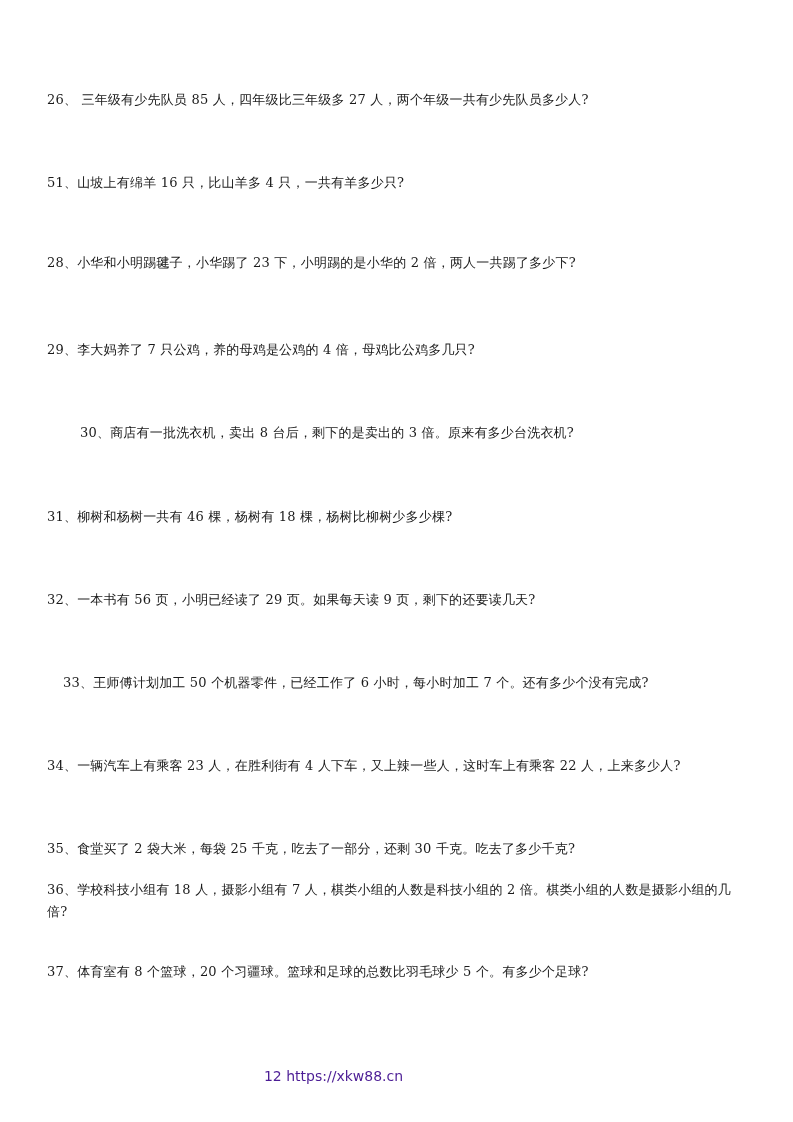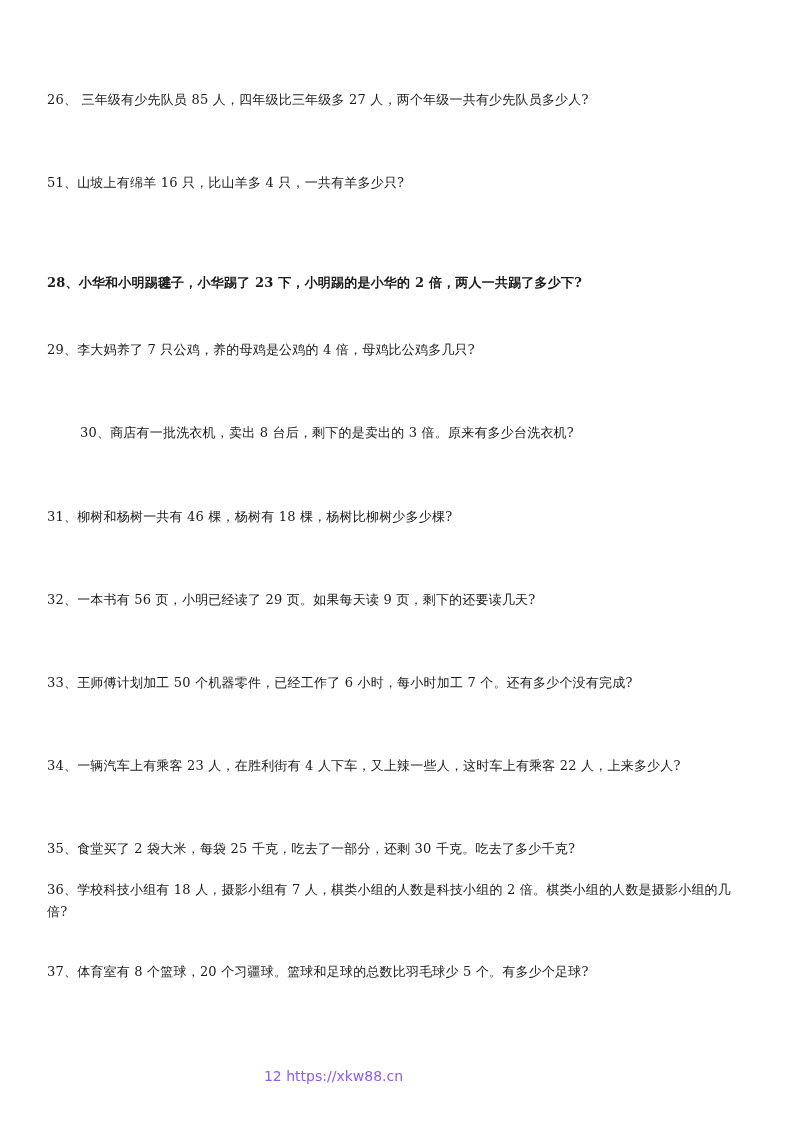--- a/index.html
+++ b/index.html
@@ -31,34 +31,34 @@
       white-space: normal;
     }
     .footer {
       position: absolute;
       left: 0;
       width: 667px;
       top: 1068px;
       text-align: center;
       font-family: "DejaVu Sans", "Liberation Sans", sans-serif;
       font-size: 14px;
-      color: #8b5cf6;
+      color: #4c1d95;
     }
   </style>
 </head>
 <body>
 
 <div class="page">
   <div class="question" style="top:89px;">26、 三年级有少先队员 85 人，四年级比三年级多 27 人，两个年级一共有少先队员多少人?</div>
   <div class="question" style="top:172px;">51、山坡上有绵羊 16 只，比山羊多 4 只，一共有羊多少只?</div>
-  <div class="question" style="top:272px;font-weight:bold;">28、小华和小明踢毽子，小华踢了 23 下，小明踢的是小华的 2 倍，两人一共踢了多少下?</div>
+  <div class="question" style="top:252px;">28、小华和小明踢毽子，小华踢了 23 下，小明踢的是小华的 2 倍，两人一共踢了多少下?</div>
   <div class="question" style="top:339px;">29、李大妈养了 7 只公鸡，养的母鸡是公鸡的 4 倍，母鸡比公鸡多几只?</div>
   <div class="question" style="top:422px;margin-left:33px;">30、商店有一批洗衣机，卖出 8 台后，剩下的是卖出的 3 倍。原来有多少台洗衣机?</div>
   <div class="question" style="top:506px;">31、柳树和杨树一共有 46 棵，杨树有 18 棵，杨树比柳树少多少棵?</div>
   <div class="question" style="top:589px;">32、一本书有 56 页，小明已经读了 29 页。如果每天读 9 页，剩下的还要读几天?</div>
-  <div class="question" style="top:672px;">33、王师傅计划加工 50 个机器零件，已经工作了 6 小时，每小时加工 7 个。还有多少个没有完成?</div>
+  <div class="question" style="top:672px;margin-left:16px;">33、王师傅计划加工 50 个机器零件，已经工作了 6 小时，每小时加工 7 个。还有多少个没有完成?</div>
   <div class="question" style="top:755px;">34、一辆汽车上有乘客 23 人，在胜利街有 4 人下车，又上辣一些人，这时车上有乘客 22 人，上来多少人?</div>
   <div class="question" style="top:838px;">35、食堂买了 2 袋大米，每袋 25 千克，吃去了一部分，还剩 30 千克。吃去了多少千克?</div>
   <div class="question" style="top:879px;">36、学校科技小组有 18 人，摄影小组有 7 人，棋类小组的人数是科技小组的 2 倍。棋类小组的人数是摄影小组的几倍?</div>
   <div class="question" style="top:961px;">37、体育室有 8 个篮球，20 个习疆球。篮球和足球的总数比羽毛球少 5 个。有多少个足球?</div>
 
   <div class="footer">12 https://xkw88.cn</div>
 </div>
 
 </body></html>

